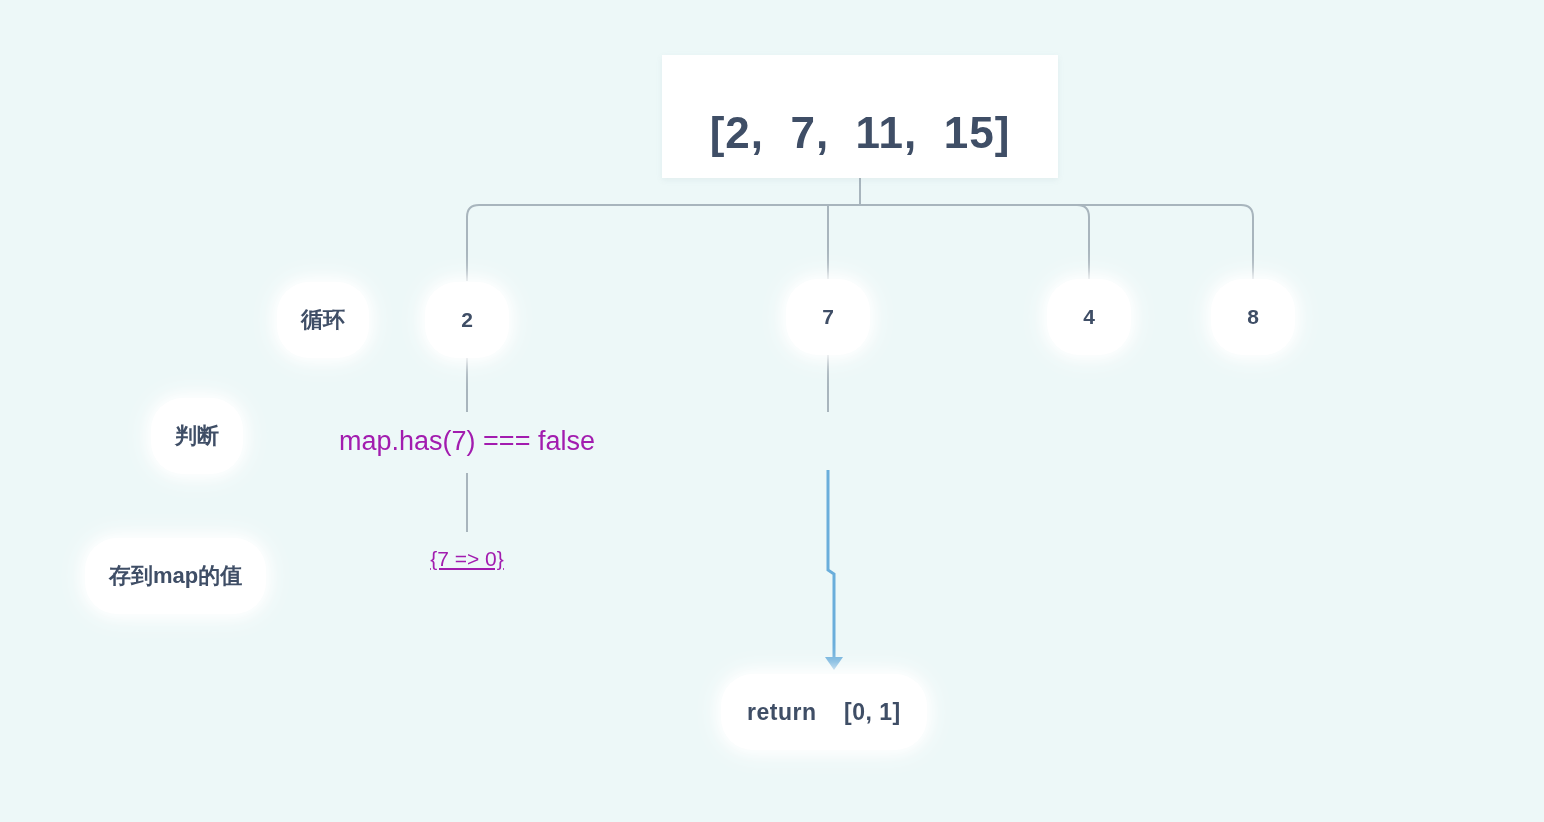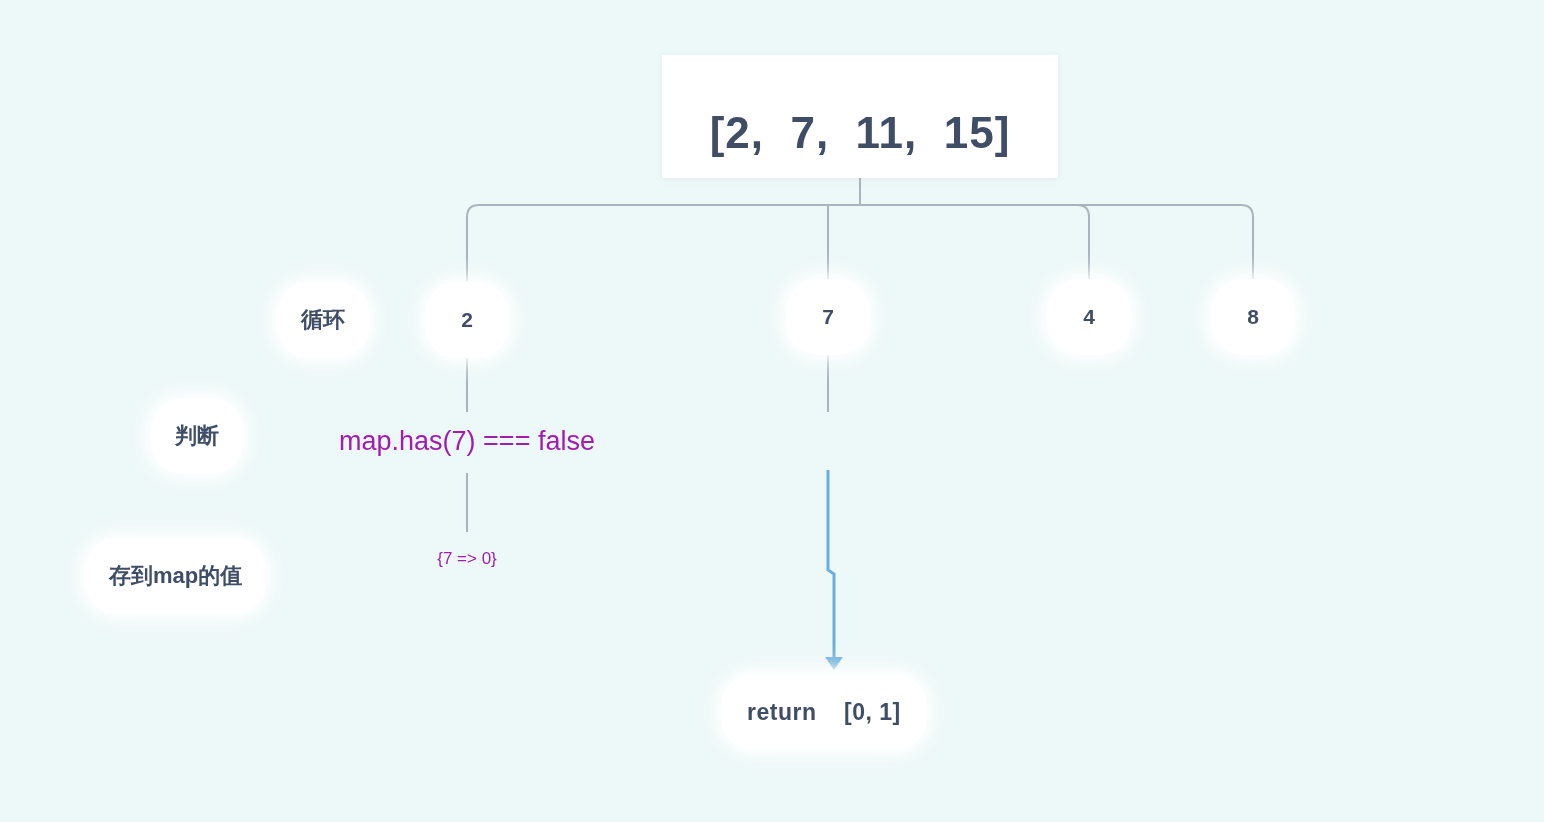--- a/index.html
+++ b/index.html
@@ -97,22 +97,23 @@
     white-space: pre;
     display: flex;
     align-items: center;
     justify-content: center;
   }
   .expr-text {
     font-size: 27px;
     font-weight: 400;
   }
   .map-text {
-    font-size: 17px;
+    font-size: 21px;
     font-weight: 400;
+    text-decoration: underline;
   }
 </style>
 </head>
 <body>
 
 <div id="canvas">
 
   <svg id="edges" viewBox="0 0 1544 822" xmlns="http://www.w3.org/2000/svg">
 
     <path d="M 860 178 L 860 205" fill="none" stroke="#a8b5bd" stroke-width="2"></path>

